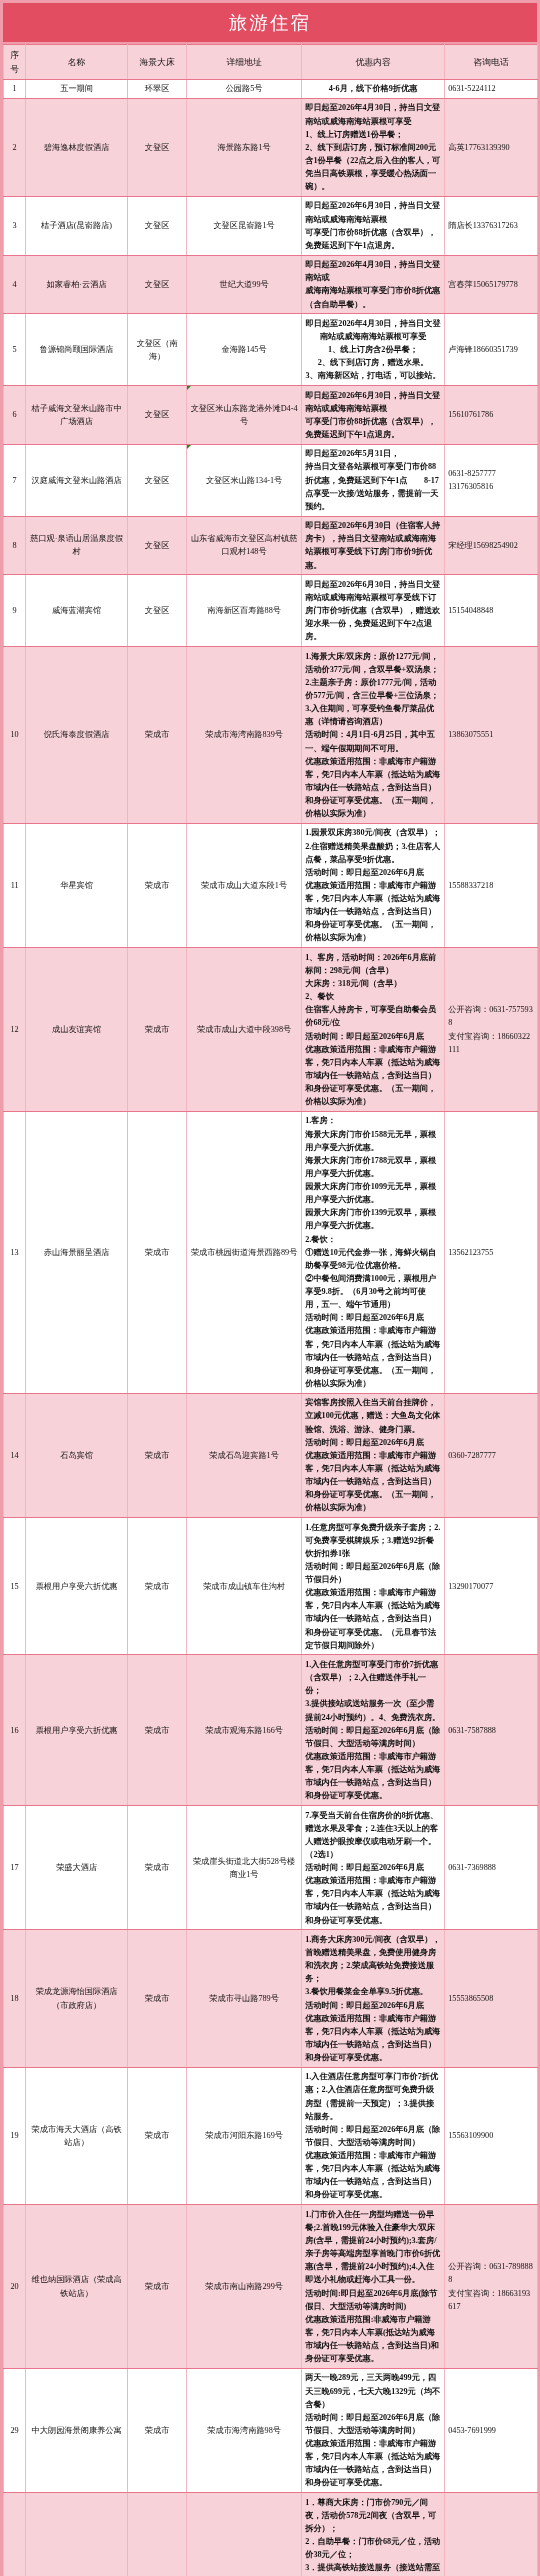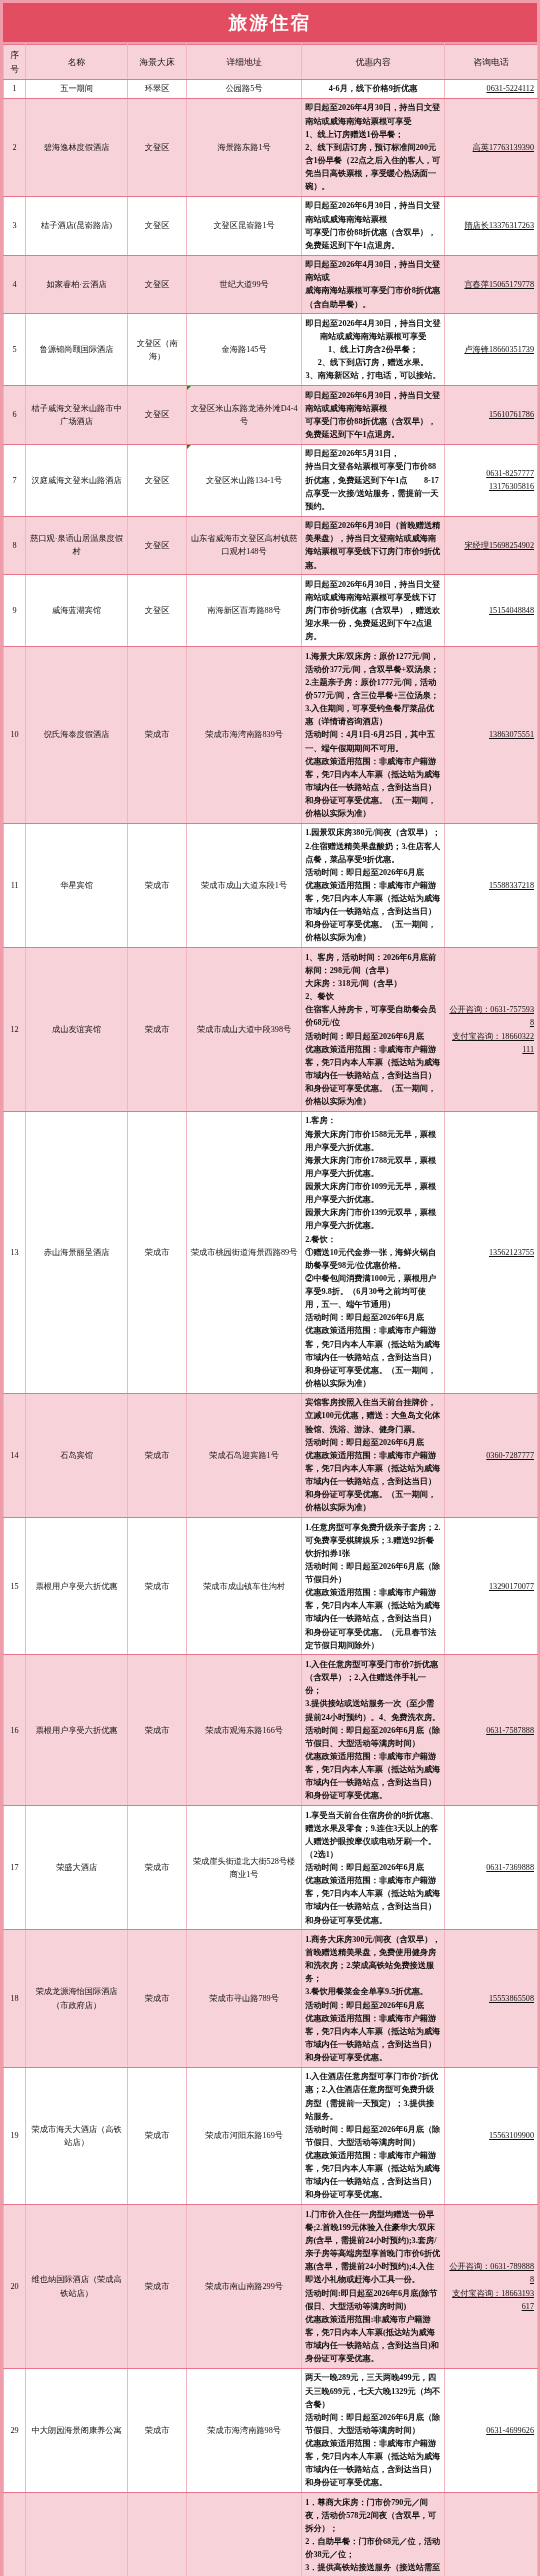--- a/index.html
+++ b/index.html
@@ -17,21 +17,21 @@
     background:#e24d62;
     height:39px;
     display:flex;
     align-items:center;
     justify-content:center;
   }
   .title-band h1{
     margin:12px;
     color:#ffffff;
     font-size:18.5px;
-    font-weight:bold;
+    font-weight:normal;
     letter-spacing:2.1px;
   }
   table.main{
     width:100%;
     border-collapse:collapse;
     table-layout:fixed;
     background:#ffffff;
     border:1px solid #e36478;
     margin-top:2.1px;
   }
@@ -58,21 +58,21 @@
     font-weight:normal;
     font-size:8.8px;
     height:18.5px;
     text-align:center;
   }
   tbody tr.odd td{background:#ffffff;}
   tbody tr.even td{background:#f8d2d9;}
   td.c-center{text-align:center;}
   td.c-left{text-align:left;}
   td.offer{white-space:pre-line;font-weight:bold;}
-  td.phone{white-space:pre-line;text-align:right;text-decoration:underline;}
+  td.phone{white-space:pre-line;text-align:left;}
   .corner-marker{
     position:absolute;
     top:0;left:0;
     width:0;height:0;
     border-top:4.6px solid #1e8a1e;
     border-right:4.6px solid transparent;
   }
 </style>
 </head>
 <body>
@@ -166,21 +166,21 @@
     <td class="offer c-left">即日起至2026年5月31日，
 持当日文登各站票根可享受门市价88折优惠，免费延迟到下午1点　　8-17点享受一次接/送站服务，需提前一天预约。</td>
     <td class="phone">0631-8257777
 13176305816</td>
   </tr>
         <tr class="even">
     <td class="c-center">8</td>
     <td class="c-center">慈口观·泉语山居温泉度假村</td>
     <td class="c-center">文登区</td>
     <td class="c-center">山东省威海市文登区高村镇慈口观村148号</td>
-    <td class="offer c-left">即日起至2026年6月30日（首晚赠送精美果盘），持当日文登南站或威海南海站票根可享受线下订房门市价9折优惠。</td>
+    <td class="offer c-left">即日起至2026年6月30日（住宿客人持房卡），持当日文登南站或威海南海站票根可享受线下订房门市价9折优惠。</td>
     <td class="phone">宋经理15698254902</td>
   </tr>
         <tr class="odd">
     <td class="c-center">9</td>
     <td class="c-center">威海蓝湖宾馆</td>
     <td class="c-center">文登区</td>
     <td class="c-center">南海新区百寿路88号</td>
     <td class="offer c-left">即日起至2026年6月30日，持当日文登南站或威海南海站票根可享受线下订房门市价9折优惠（含双早），赠送欢迎水果一份，免费延迟到下午2点退房。</td>
     <td class="phone">15154048848</td>
   </tr>
@@ -268,21 +268,21 @@
 3.提供接站或送站服务一次（至少需提前24小时预约）。4、免费洗衣房。
 活动时间：即日起至2026年6月底（除节假日、大型活动等满房时间）
 优惠政策适用范围：非威海市户籍游客，凭7日内本人车票（抵达站为威海市域内任一铁路站点，含到达当日）和身份证可享受优惠。</td>
     <td class="phone">0631-7587888</td>
   </tr>
         <tr class="odd">
     <td class="c-center">17</td>
     <td class="c-center">荣盛大酒店</td>
     <td class="c-center">荣成市</td>
     <td class="c-center">荣成崖头街道北大街528号楼商业1号</td>
-    <td class="offer c-left">1.享受当天前台住宿房价的8折优惠、赠送水果及零食；9.连住3天以上的客人赠送护眼按摩仪或电动牙刷一个。（2选1）
+    <td class="offer c-left">7.享受当天前台住宿房价的8折优惠、赠送水果及零食；2.连住3天以上的客人赠送护眼按摩仪或电动牙刷一个。（2选1）
 活动时间：即日起至2026年6月底
 优惠政策适用范围：非威海市户籍游客，凭7日内本人车票（抵达站为威海市域内任一铁路站点，含到达当日）和身份证可享受优惠。</td>
     <td class="phone">0631-7369888</td>
   </tr>
         <tr class="even">
     <td class="c-center">18</td>
     <td class="c-center">荣成龙源海怡国际酒店（市政府店）</td>
     <td class="c-center">荣成市</td>
     <td class="c-center">荣成市寻山路789号</td>
     <td class="offer c-left">1.商务大床房300元/间夜（含双早），首晚赠送精美果盘，免费使用健身房和洗衣房；2.荣成高铁站免费接送服务；
@@ -313,21 +313,21 @@
 支付宝咨询：18663193617</td>
   </tr>
         <tr class="odd">
     <td class="c-center">29</td>
     <td class="c-center">中大朗园海景阁康养公寓</td>
     <td class="c-center">荣成市</td>
     <td class="c-center">荣成市海湾南路98号</td>
     <td class="offer c-left">两天一晚289元，三天两晚499元，四天三晚699元，七天六晚1329元（均不含餐）
 活动时间：即日起至2026年6月底（除节假日、大型活动等满房时间）
 优惠政策适用范围：非威海市户籍游客，凭7日内本人车票（抵达站为威海市域内任一铁路站点，含到达当日）和身份证可享受优惠。</td>
-    <td class="phone">0631-4699626</td>
+    <td class="phone">0453-7691999</td>
   </tr>
         <tr class="even">
     <td class="c-center">22</td>
     <td class="c-center">荣成九龙晟·天鹅酒店</td>
     <td class="c-center">荣成市</td>
     <td class="c-center">荣成市悦湖路91号</td>
     <td class="offer c-left">1．尊商大床房：门市价790元／间夜，活动价578元2间夜（含双早，可拆分）；
 2．自助早餐：门市价68元／位，活动价38元／位；
 3．提供高铁站接送服务（接送站需至少提前24小时预约）。
 活动时间：即日起至2026年6月底（除节假日或其他满房时间）

